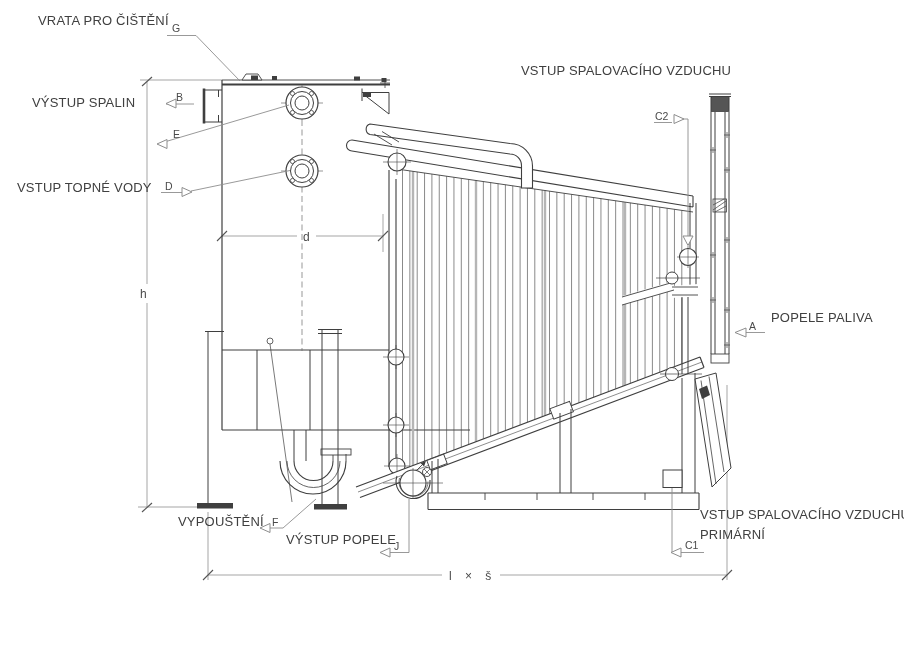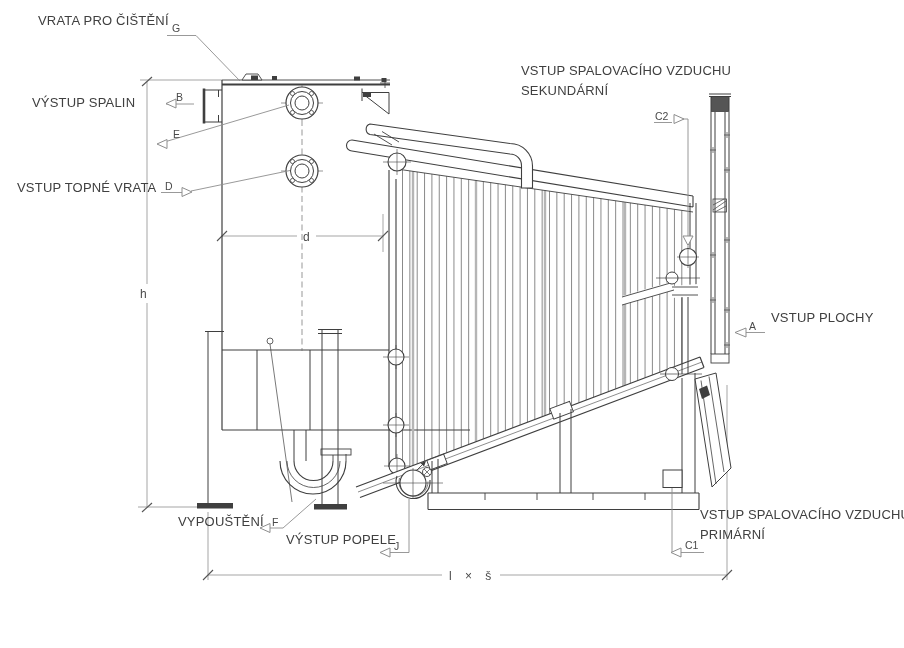--- a/index.html
+++ b/index.html
@@ -268,26 +268,25 @@
     <text class="dim" x="140" y="298">h</text>
     <text class="dim" x="303" y="241">d</text>
     <text class="dim" x="449" y="580" letter-spacing="5">l × š</text>
   </g>
 </svg>
 
 <div class="lbl" style="left:38px;top:11px">
   <div>VRATA PRO ČIŠTĚNÍ</div>
 </div>
 <div class="lbl" style="left:32px;top:93px">VÝSTUP SPALIN</div>
-<div class="lbl" style="left:17px;top:178px">VSTUP TOPNÉ VRATA</div>
+<div class="lbl" style="left:17px;top:178px">VSTUP TOPNÉ VODY</div>
 <div class="lbl" style="left:521px;top:61px">
   <div>VSTUP SPALOVACÍHO VZDUCHU</div>
-  <div>SEKUNDÁRNÍ</div>
-</div>
-<div class="lbl" style="left:771px;top:308px">VSTUP PLOCHY</div>
+</div>
+<div class="lbl" style="left:771px;top:308px">POPELE PALIVA</div>
 <div class="lbl" style="left:178px;top:512px">VYPOUŠTĚNÍ</div>
 <div class="lbl" style="left:286px;top:530px">VÝSTUP POPELE</div>
 <div class="lbl" style="left:700px;top:505px">
   <div>VSTUP SPALOVACÍHO VZDUCHU</div>
   <div>PRIMÁRNÍ</div>
 </div>
 
 </div>
 
 </body></html>

